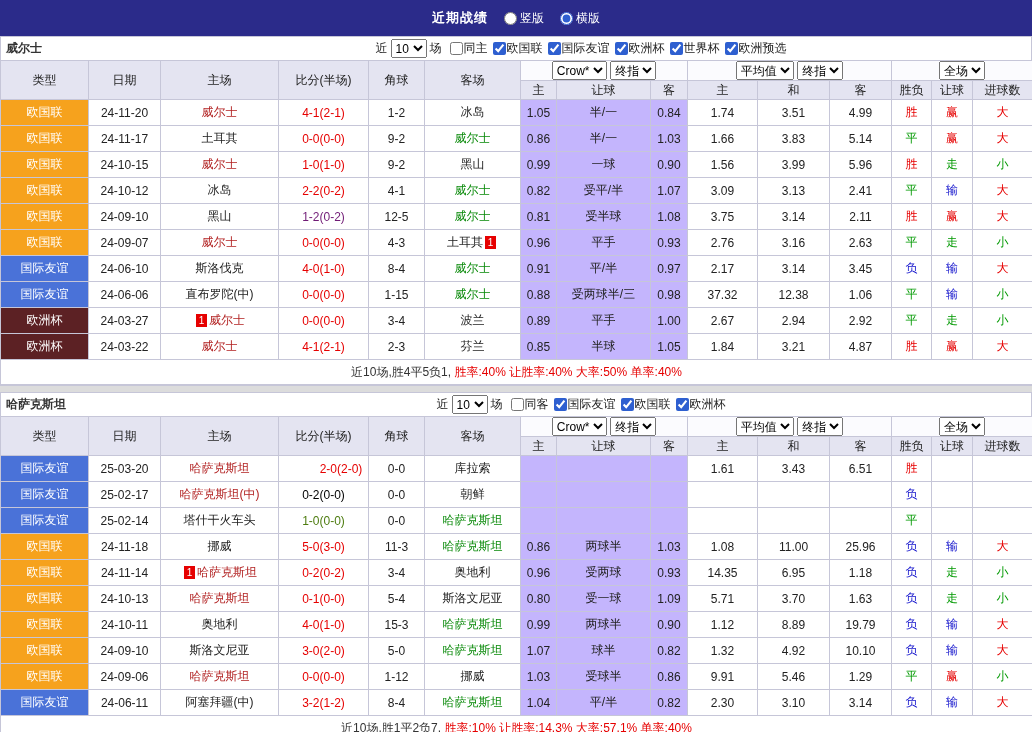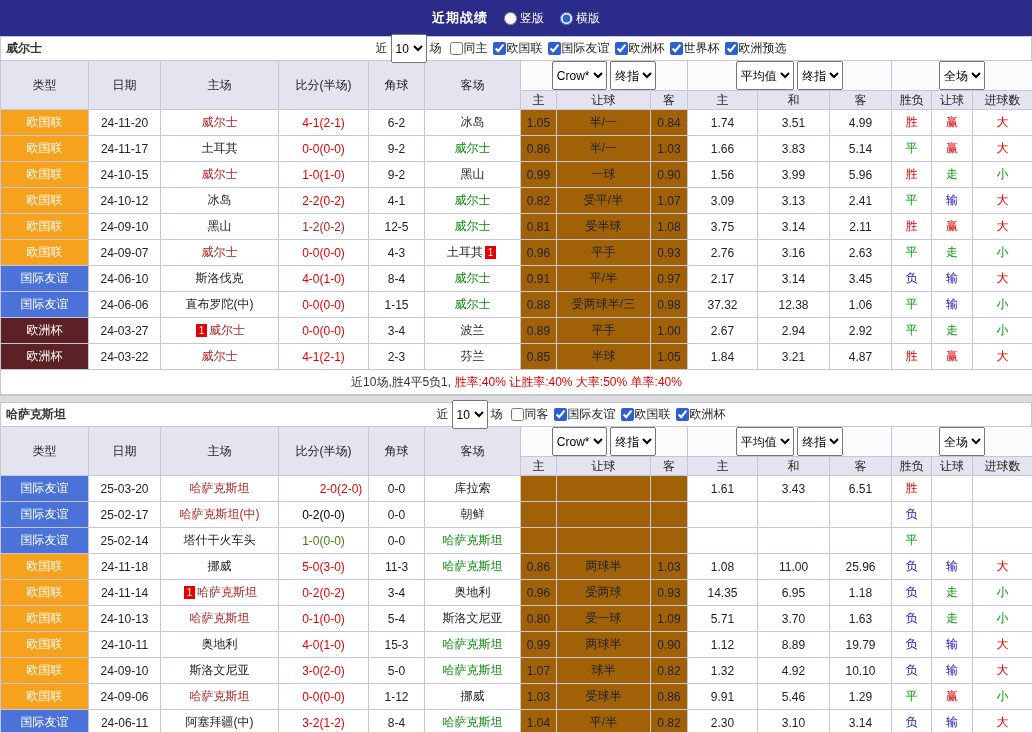--- a/index.html
+++ b/index.html
@@ -29,36 +29,36 @@
     height:24px;
     display:flex;
     align-items:center;
     background:#fff;
     border:1px solid #c6c6d8;
     border-bottom:none;
     padding:0 5px;
   }
   .team-name { font-weight:bold; color:#333; min-width:130px; text-align:left; }
   .filter { flex:1; display:flex; align-items:center; justify-content:center; gap:3px; }
-  .filter select, .stats thead select { height:29px; font-size:12px; }
+  .filter select, .stats thead select { height:19px; font-size:12px; }
   .filter-items { display:flex; align-items:center; }
   .filter-items label { display:flex; align-items:center; gap:1px; margin-left:5px; cursor:pointer; }
   table.stats { width:1032px; border-collapse:collapse; table-layout:fixed; }
   .stats th, .stats td {
     border:1px solid #c6c6d8;
     text-align:center;
     padding:0 1px;
     overflow:hidden;
     white-space:nowrap;
     font-weight:normal;
     height:26px;
   }
   .stats thead th { background:#e4e4f1; height:19px; }
   .stats thead th.group { background:#fbfbfe; }
-  .odds-col { background:#a16207; }
+  .odds-col { background:#c4b5fd; }
   .card-badge {
     display:inline-block;
     background:#e60000;
     color:#fff;
     font-size:10px;
     line-height:13px;
     min-width:11px;
     height:13px;
     margin:0 2px;
     vertical-align:middle;
@@ -166,21 +166,21 @@
         <th>让球</th>
         <th>进球数</th>
       </tr>
     </thead>
     <tbody>
         <tr>
           <td style="color: rgb(255, 255, 255); background: rgb(246, 162, 29);">欧国联</td>
           <td>24-11-20</td>
           <td><span style="color: rgb(178, 34, 34);">威尔士</span></td>
           <td style="color: rgb(230, 0, 0);">4-1(2-1)</td>
-          <td>6-2</td>
+          <td>1-2</td>
           <td><span>冰岛</span></td>
           <td class="odds-col">1.05</td>
           <td class="odds-col">半/一</td>
           <td class="odds-col">0.84</td>
           <td>1.74</td>
           <td>3.51</td>
           <td>4.99</td>
           <td style="color: rgb(230, 0, 0);">胜</td>
           <td style="color: rgb(230, 0, 0);">赢</td>
           <td style="color: rgb(230, 0, 0);">大</td>
@@ -233,21 +233,21 @@
           <td>3.13</td>
           <td>2.41</td>
           <td style="color: rgb(0, 153, 0);">平</td>
           <td style="color: rgb(20, 20, 204);">输</td>
           <td style="color: rgb(230, 0, 0);">大</td>
         </tr>
         <tr>
           <td style="color: rgb(255, 255, 255); background: rgb(246, 162, 29);">欧国联</td>
           <td>24-09-10</td>
           <td><span>黑山</span></td>
-          <td style="color: #b91c1c;">1-2(0-2)</td>
+          <td style="color: #701a75;">1-2(0-2)</td>
           <td>12-5</td>
           <td><span style="color: rgb(10, 138, 10);">威尔士</span></td>
           <td class="odds-col">0.81</td>
           <td class="odds-col">受半球</td>
           <td class="odds-col">1.08</td>
           <td>3.75</td>
           <td>3.14</td>
           <td>2.11</td>
           <td style="color: rgb(230, 0, 0);">胜</td>
           <td style="color: rgb(230, 0, 0);">赢</td>

